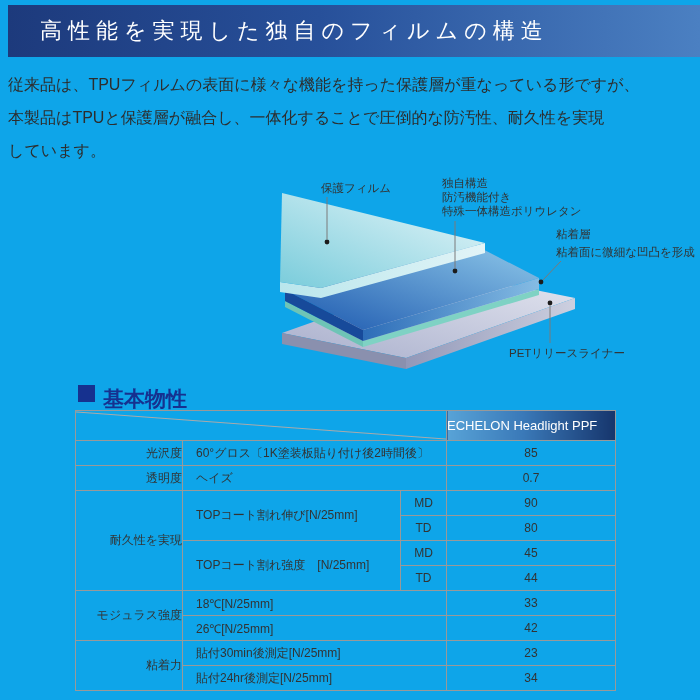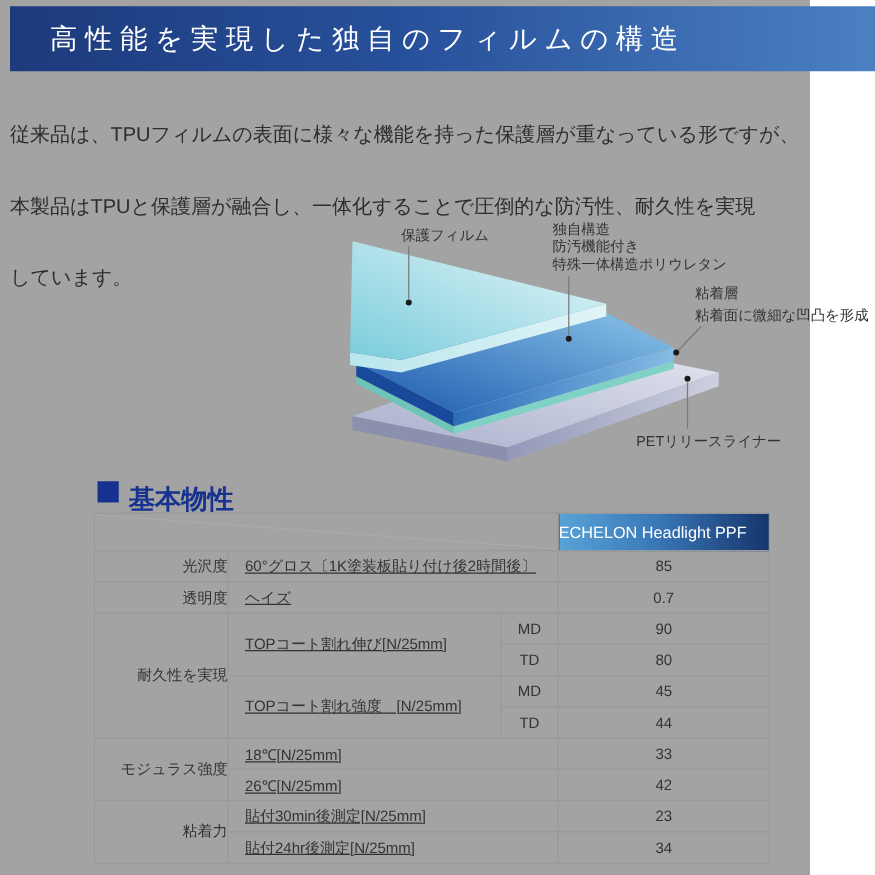--- a/index.html
+++ b/index.html
@@ -1,36 +1,36 @@
 <!DOCTYPE html>
 <html><head>
 <meta charset="utf-8">
 <style>
   * { margin:0; padding:0; box-sizing:border-box; }
   html,body { width:700px; height:700px; background:#ffffff; overflow:hidden;
               font-family:"Liberation Sans", sans-serif; }
-  .page { position:relative; width:648px; height:700px; background:#a3a3a3; }
+  .page { position:relative; width:700px; height:700px; background:#0ea5e9; }
 
   
   .banner {
     position:absolute; left:8px; top:5px; width:692px; height:52px;
     background:linear-gradient(90deg,#1d3a7c 0%,#27509a 45%,#4b80c2 100%);
     display:flex; align-items:center;
   }
   .banner-title {
     color:#ffffff; font-family:"Liberation Serif", serif;
     font-size:22px; letter-spacing:6px; padding-left:32px; white-space:nowrap;
   }
 
   
   .intro {
     position:absolute; left:8px; top:68px; width:686px;
     font-size:16px; line-height:33px; color:#2d2d2d;
   }
-  .intro div { white-space:nowrap;margin-top:24px; }
+  .intro div { white-space:nowrap; }
 
   
   .diagram { position:absolute; left:199px; top:175px; width:490px; height:195px; }
   .diagram svg { overflow:visible; }
   .lbl { font-family:"Liberation Sans", sans-serif; font-size:11.5px; fill:#333333; }
   .leader { stroke:#7a7a7a; stroke-width:1; fill:none; }
   .dot { fill:#1c1c1c; }
 
   
   .section-head {
@@ -48,21 +48,21 @@
   table.props td { border:1px solid #999999; vertical-align:middle; }
   tr.hrow { height:30px; }
   tr.drow { height:25px; }
   td.corner { position:relative; border-right:1px solid #999999; }
   td.corner svg { position:absolute; left:0; top:0; width:100%; height:100%; display:block; }
   td.phdr {
     background:linear-gradient(90deg,#58a3d7 0%,#3a79b8 45%,#16356c 100%);
     color:#ffffff; font-weight:normal; font-size:13px; text-align:left;
   }
   td.cat  { padding-left:11px; text-align:right; }
-  td.test { padding-left:13px; text-align:left;text-decoration:underline; }
+  td.test { padding-left:13px; text-align:left; }
   td.sub  { text-align:center; }
   td.val  { text-align:center;margin-left:36px; }
 </style>
 </head>
 <body>
 
 <div class="page">
 
   <div class="banner">
     <span class="banner-title">高性能を実現した独自のフィルムの構造</span>

